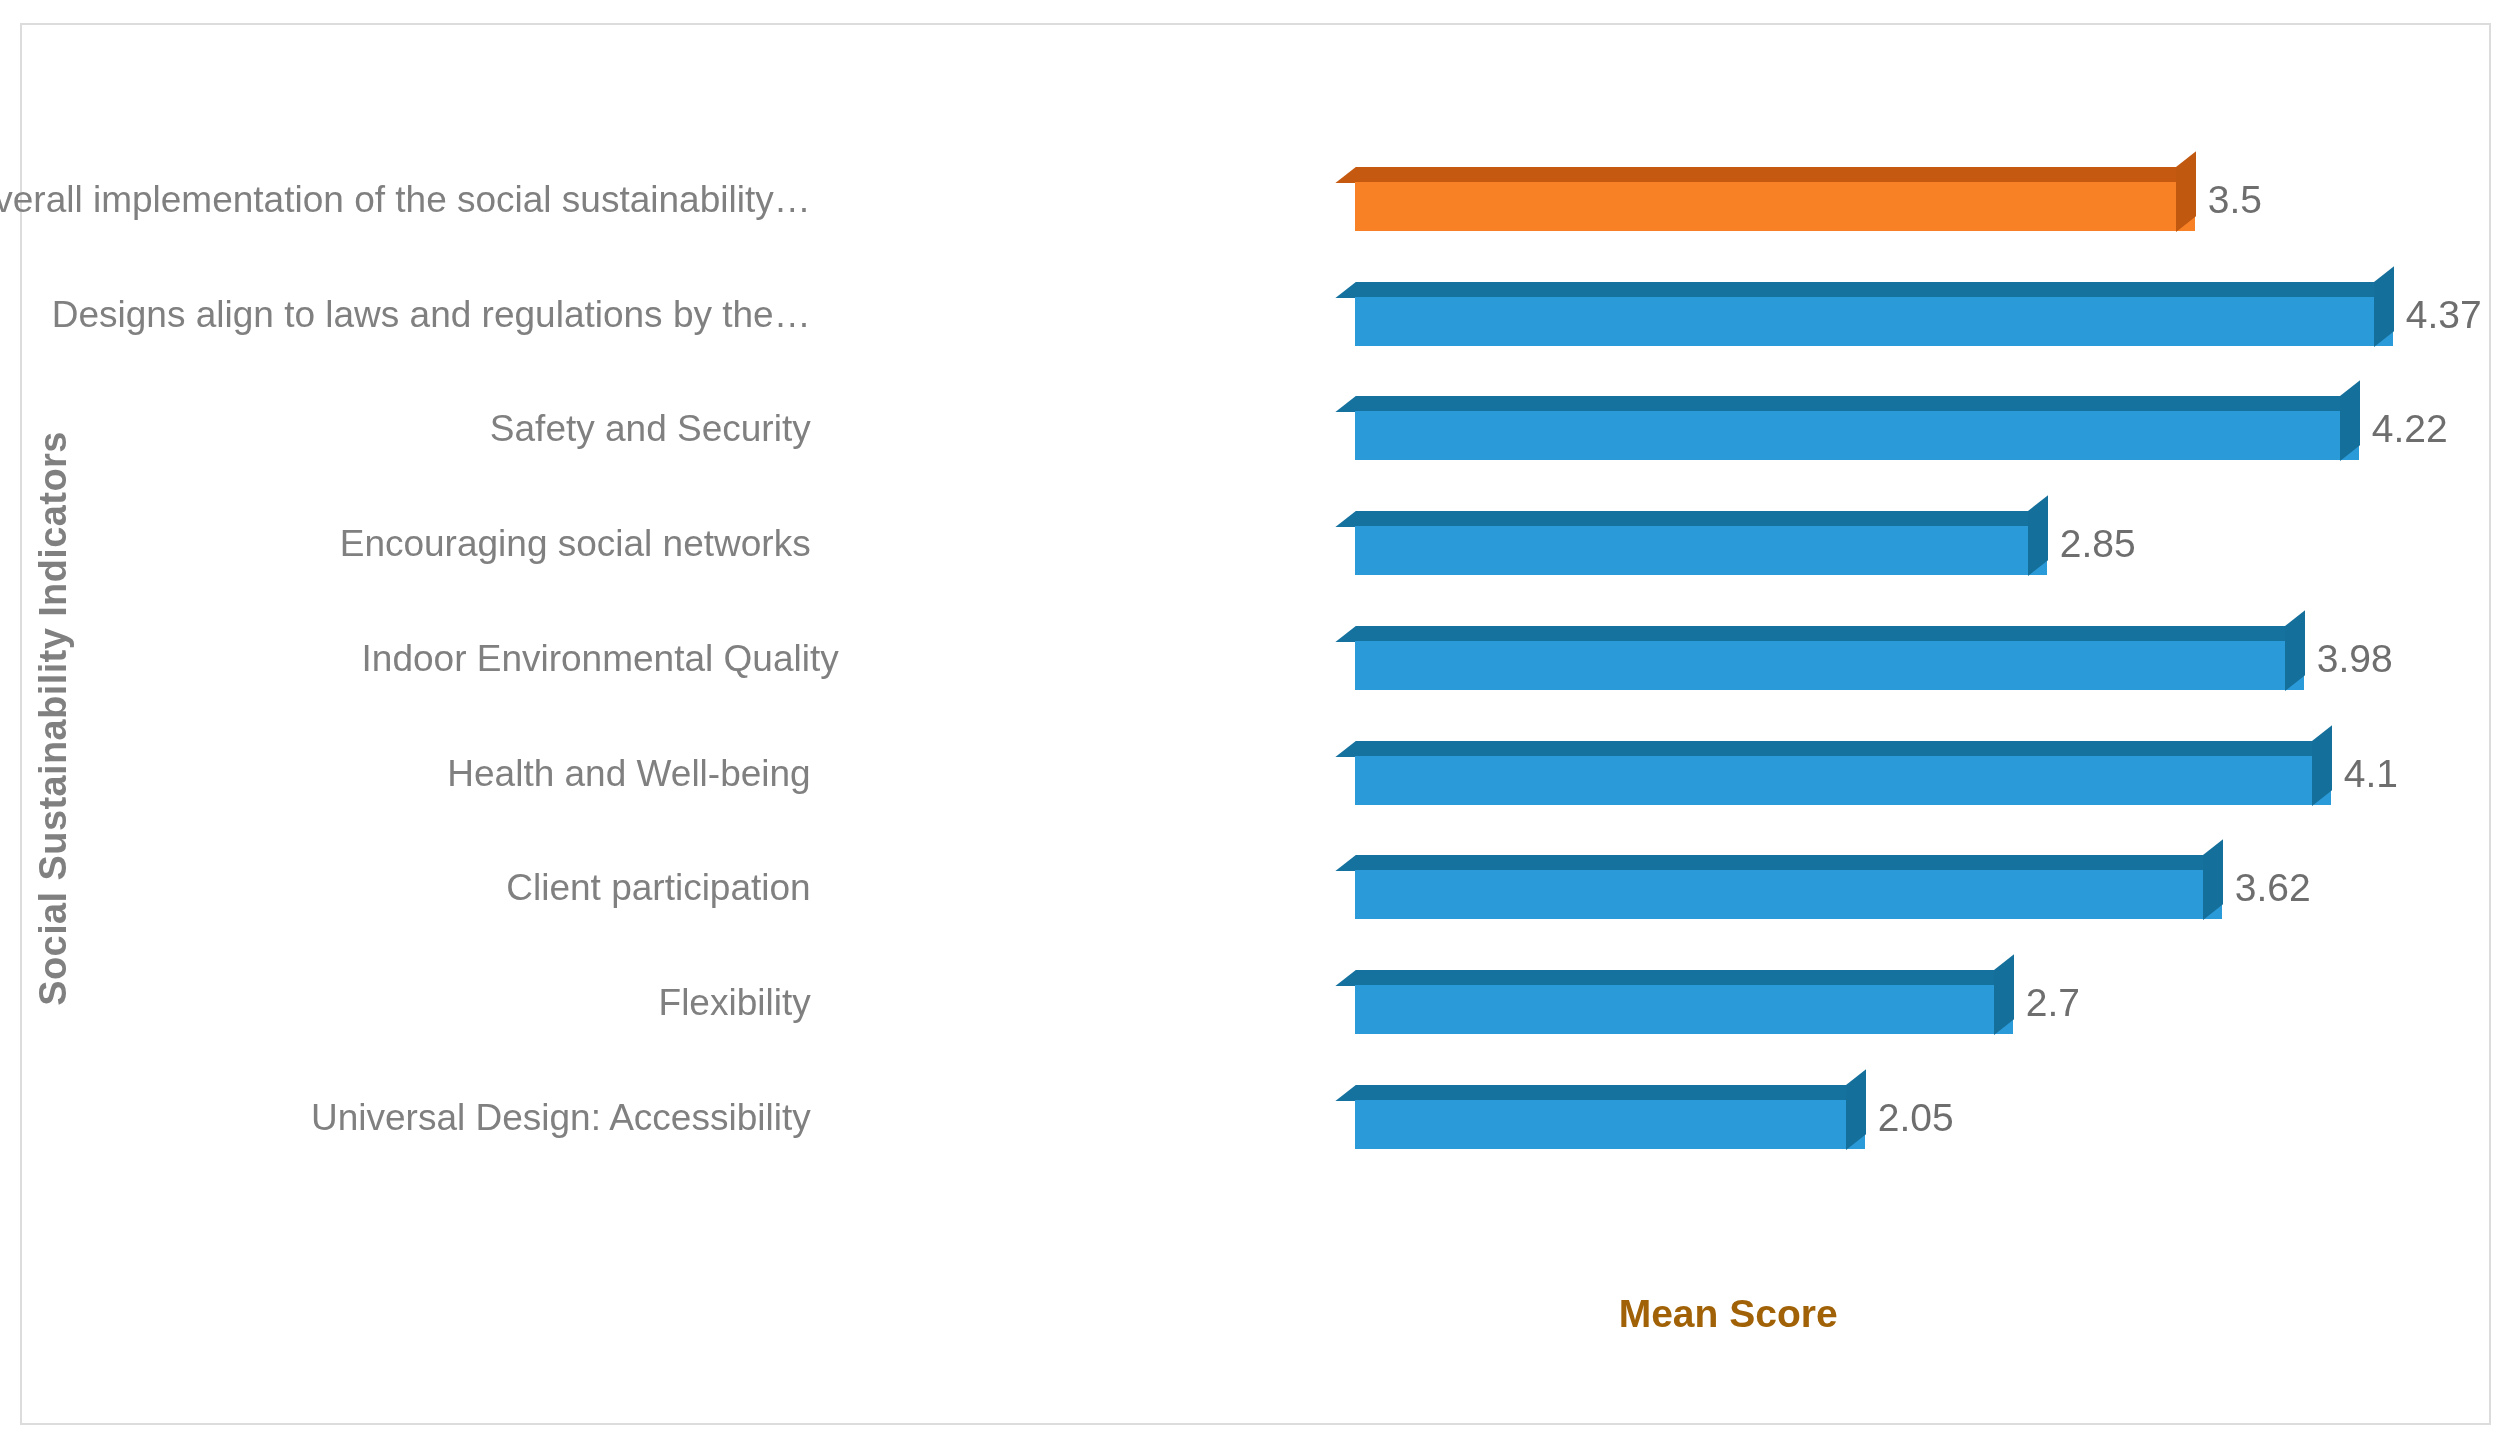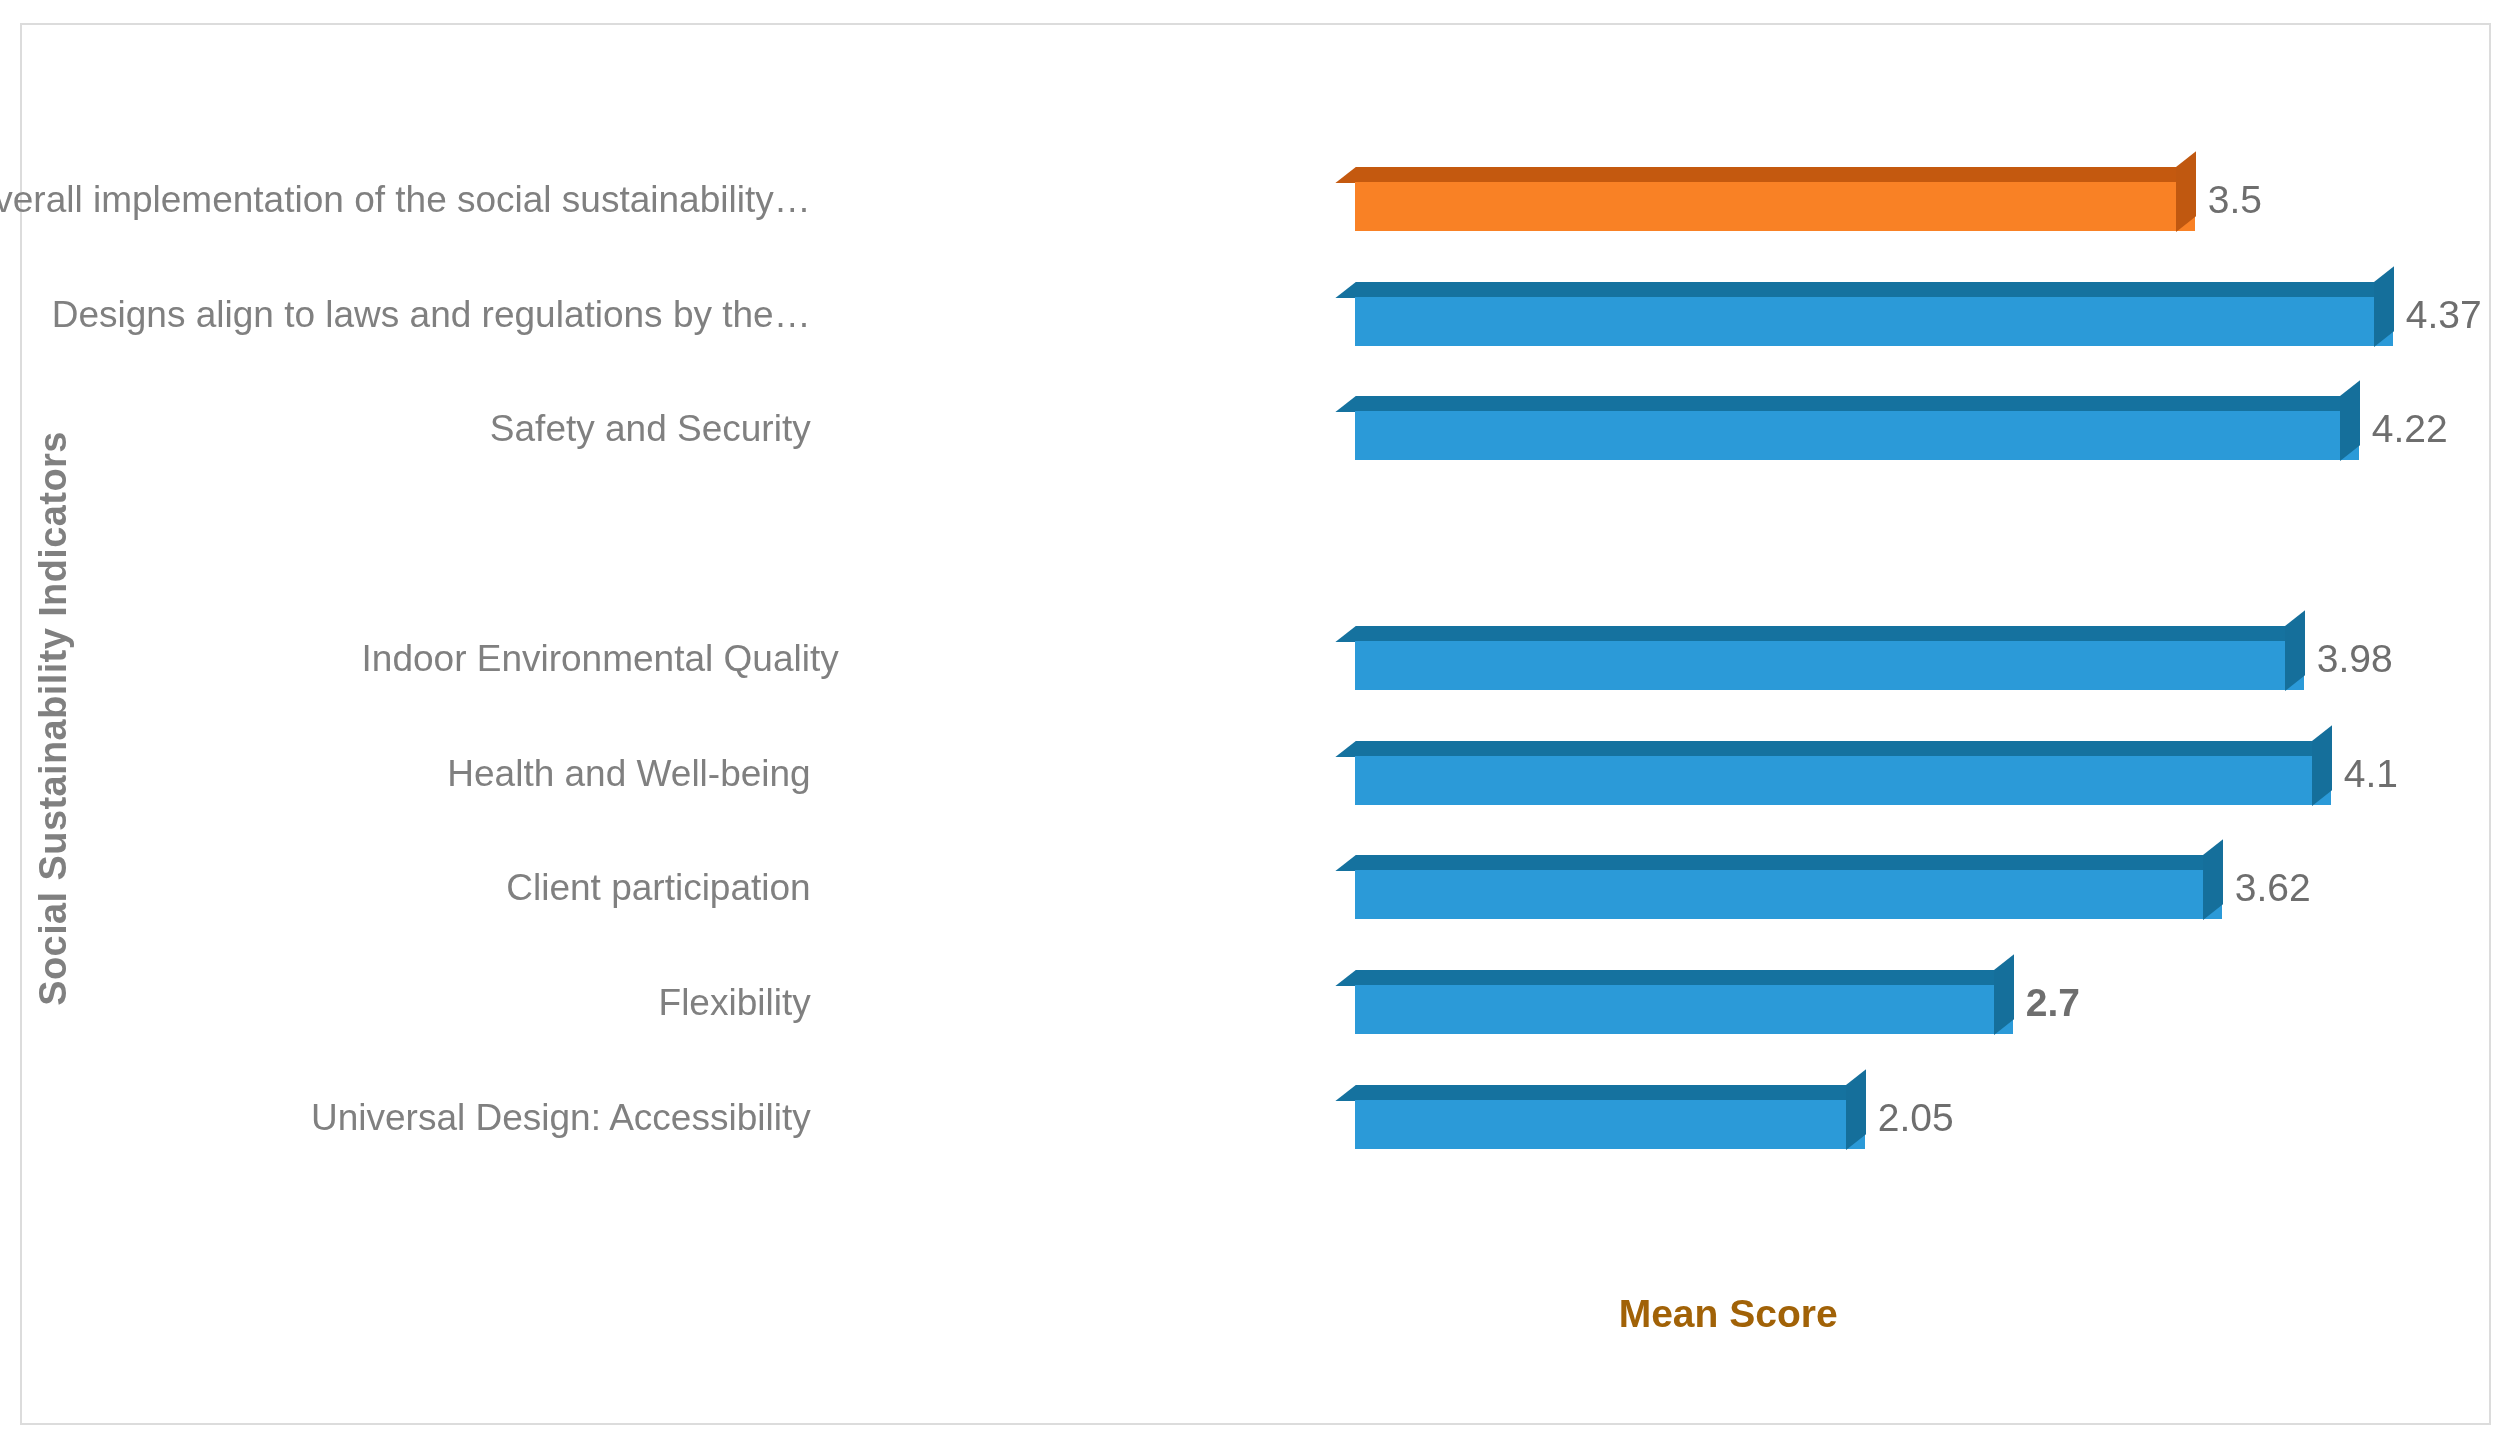--- a/index.html
+++ b/index.html
@@ -137,20 +137,29 @@
       </div>
       <div class="row" style="top: 350px;">
         <div class="cat-label">Safety and Security</div>
         <div class="bar-wrap" style="width: 1004px;">
           <div class="bar-top"></div>
           <div class="bar-face"></div>
           <div class="bar-side"></div>
         </div>
         <div class="value-label" style="left: 2350px;">4.22</div>
       </div>
+      <div class="row" style="top: 465px;">
+        <div class="cat-label">Encouraging social networks</div>
+        <div class="bar-wrap" style="width: 692px;">
+          <div class="bar-top"></div>
+          <div class="bar-face"></div>
+          <div class="bar-side"></div>
+        </div>
+        <div class="value-label" style="left: 2038px;">2.85</div>
+      </div>
       <div class="row" style="top: 580px; padding-left: 28px;">
         <div class="cat-label">Indoor Environmental Quality</div>
         <div class="bar-wrap" style="width: 949px;">
           <div class="bar-top"></div>
           <div class="bar-face"></div>
           <div class="bar-side"></div>
         </div>
         <div class="value-label" style="left: 2295px;">3.98</div>
       </div>
       <div class="row" style="top: 695px;">
@@ -171,21 +180,21 @@
         </div>
         <div class="value-label" style="left: 2213px;">3.62</div>
       </div>
       <div class="row" style="top: 924px;">
         <div class="cat-label">Flexibility</div>
         <div class="bar-wrap" style="width: 658px;">
           <div class="bar-top"></div>
           <div class="bar-face"></div>
           <div class="bar-side"></div>
         </div>
-        <div class="value-label" style="left: 2004px; font-weight: bold;">2.7</div>
+        <div class="value-label" style="left: 2004px;">2.7</div>
       </div>
       <div class="row" style="top: 1039px;">
         <div class="cat-label">Universal Design: Accessibility</div>
         <div class="bar-wrap" style="width: 510px;">
           <div class="bar-top"></div>
           <div class="bar-face"></div>
           <div class="bar-side"></div>
         </div>
         <div class="value-label" style="left: 1856px;">2.05</div>
       </div>

